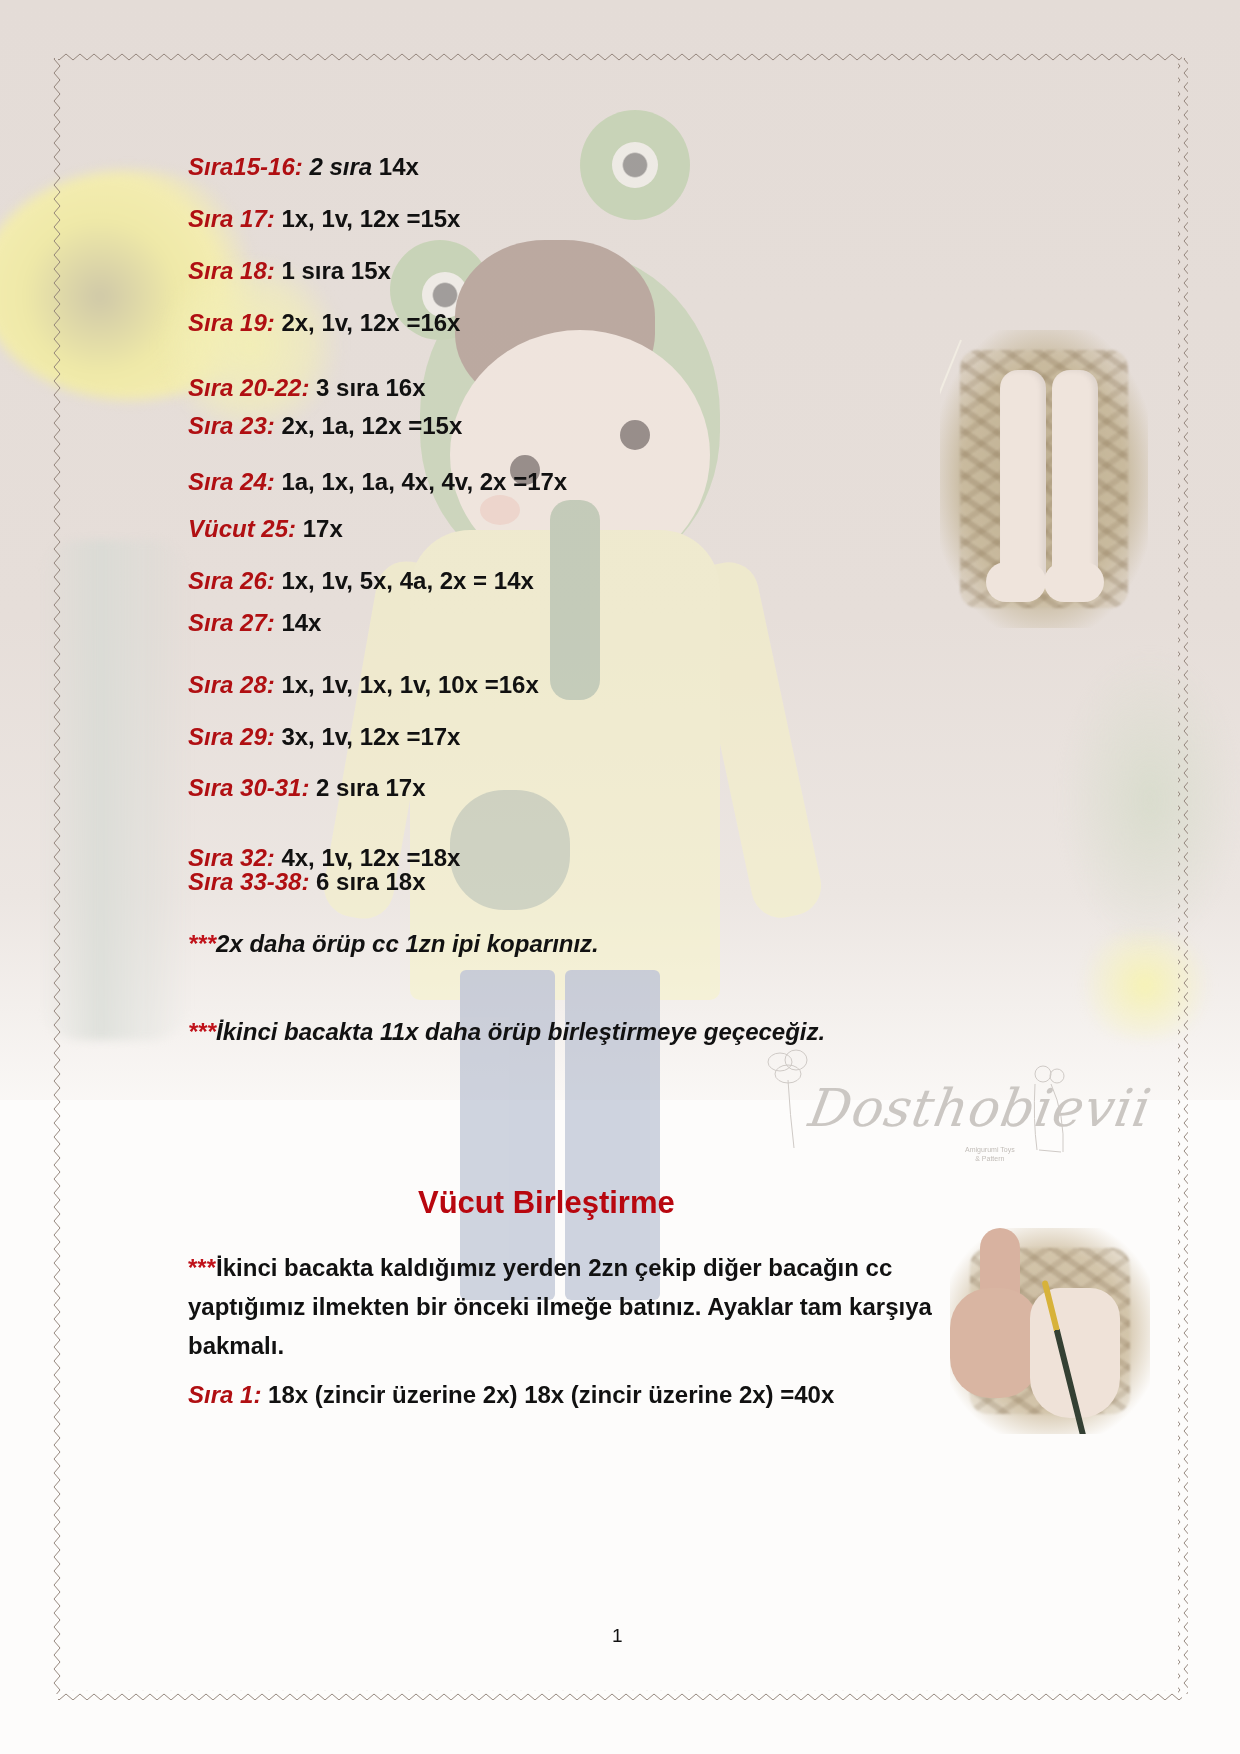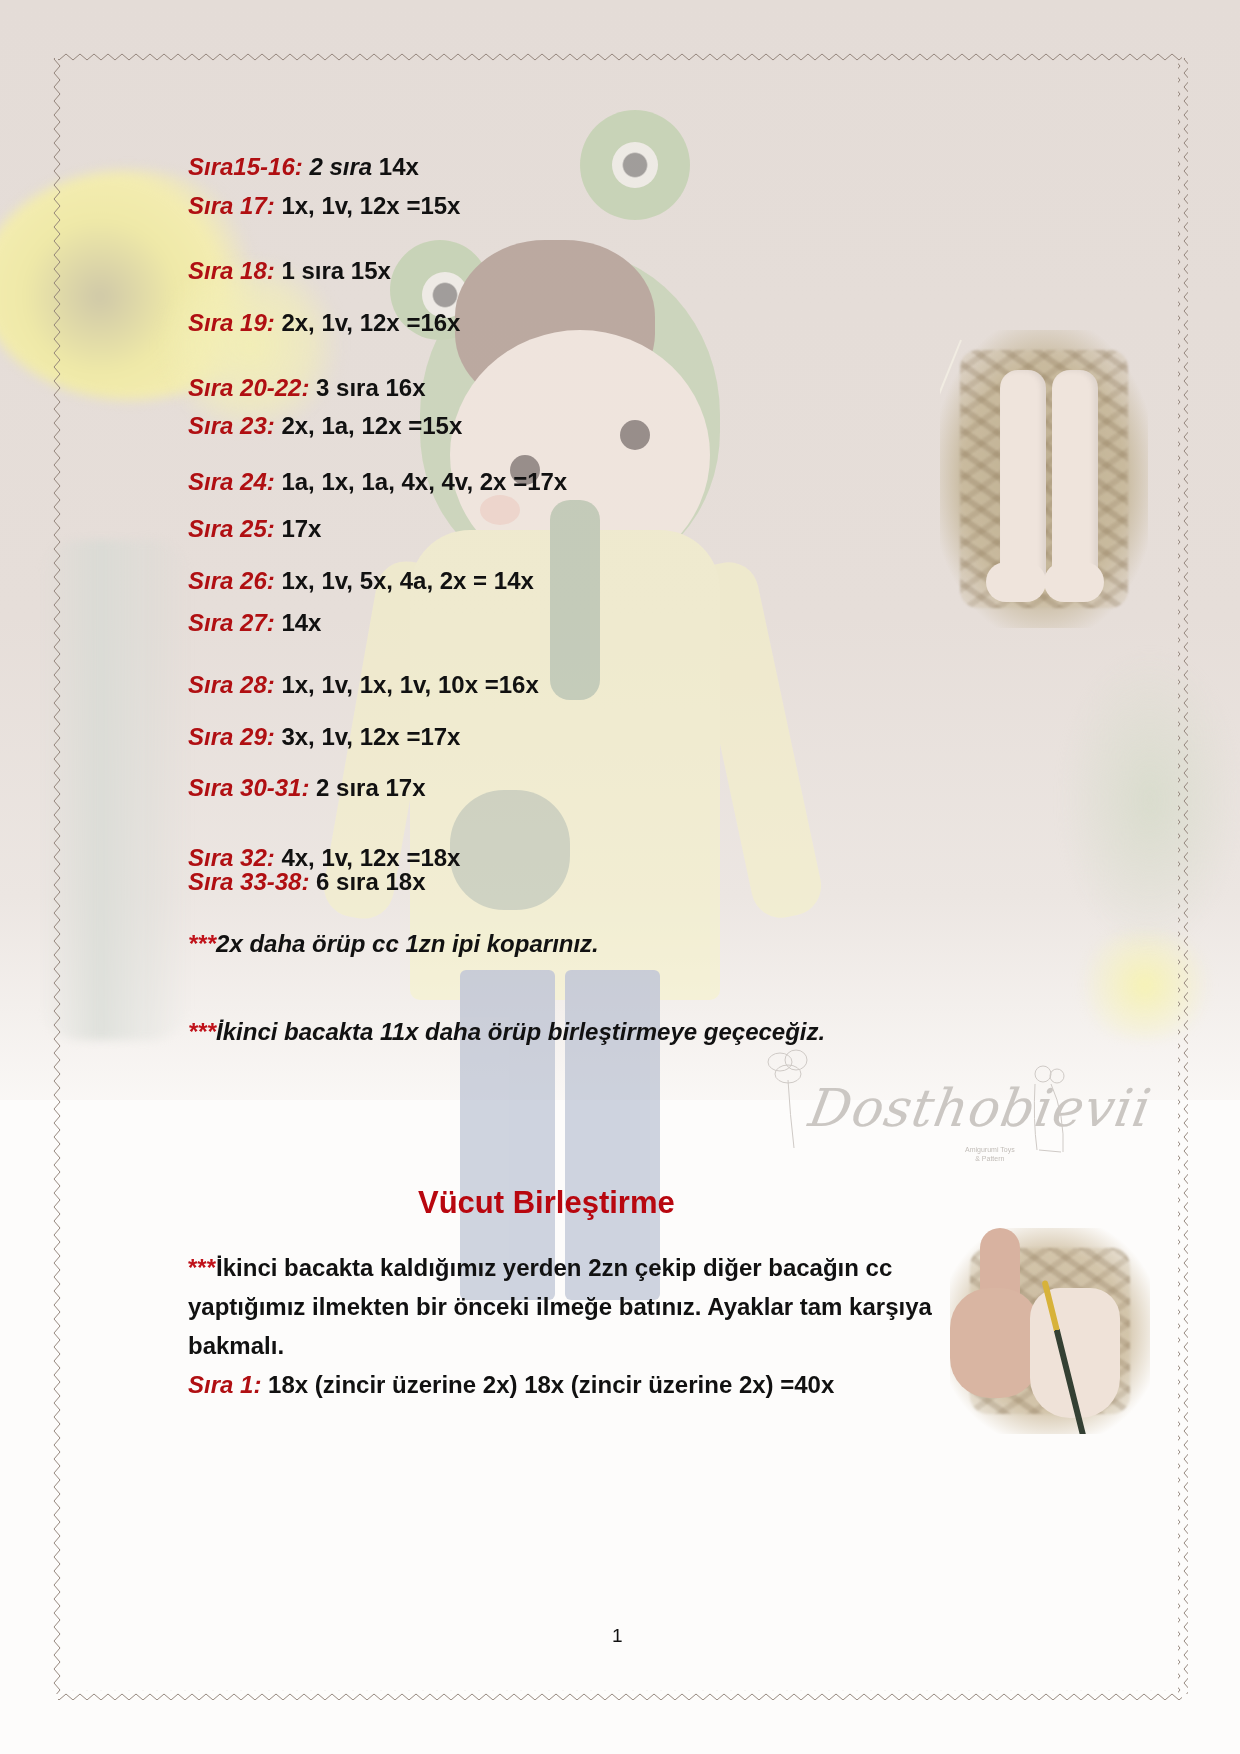--- a/index.html
+++ b/index.html
@@ -168,21 +168,21 @@
     </g>
   </svg>
 </div>
 
 <div class="content">
   <div class="line" style="top:153px">
     <span class="lbl">Sıra15-16:</span>
     <span class="it">2 sıra</span>
     <span>14x</span>
   </div>
-  <div class="line" style="top:192px">
+  <div class="line" style="top:205px">
     <span class="lbl">Sıra 17:</span>
     <span>1x, 1v, 12x =15x</span>
   </div>
   <div class="line" style="top:257px">
     <span class="lbl">Sıra 18:</span>
     <span>1 sıra 15x</span>
   </div>
   <div class="line" style="top:309px">
     <span class="lbl">Sıra 19:</span>
     <span>2x, 1v, 12x =16x</span>
@@ -193,21 +193,21 @@
   </div>
   <div class="line" style="top:412px">
     <span class="lbl">Sıra 23:</span>
     <span>2x, 1a, 12x =15x</span>
   </div>
   <div class="line" style="top:468px">
     <span class="lbl">Sıra 24:</span>
     <span>1a, 1x, 1a, 4x, 4v, 2x =17x</span>
   </div>
   <div class="line" style="top:515px">
-    <span class="lbl">Sıra 25:</span>
+    <span class="lbl">Vücut 25:</span>
     <span>17x</span>
   </div>
   <div class="line" style="top:567px">
     <span class="lbl">Sıra 26:</span>
     <span>1x, 1v, 5x, 4a, 2x = 14x</span>
   </div>
   <div class="line" style="top:609px">
     <span class="lbl">Sıra 27:</span>
     <span>14x</span>
   </div>
@@ -236,19 +236,19 @@
   </div>
   <div class="line it" style="top:1018px">
     <span class="stars">***</span><span>İkinci bacakta 11x daha örüp birleştirmeye geçeceğiz.</span>
   </div>
 </div>
 
 <div class="section-title">Vücut Birleştirme</div>
 
 <div class="para">
   <span class="stars">***</span><span>İkinci bacakta kaldığımız yerden 2zn çekip diğer bacağın cc yaptığımız ilmekten bir önceki ilmeğe batınız. Ayaklar tam karşıya bakmalı.</span>
-  <div style="">
+  <div style="margin-top:10px">
     <span class="lbl">Sıra 1:</span>
     <span>18x (zincir üzerine 2x) 18x (zincir üzerine 2x) =40x</span>
   </div>
 </div>
 
 <div class="page-number">1</div>
 
 </body></html>

